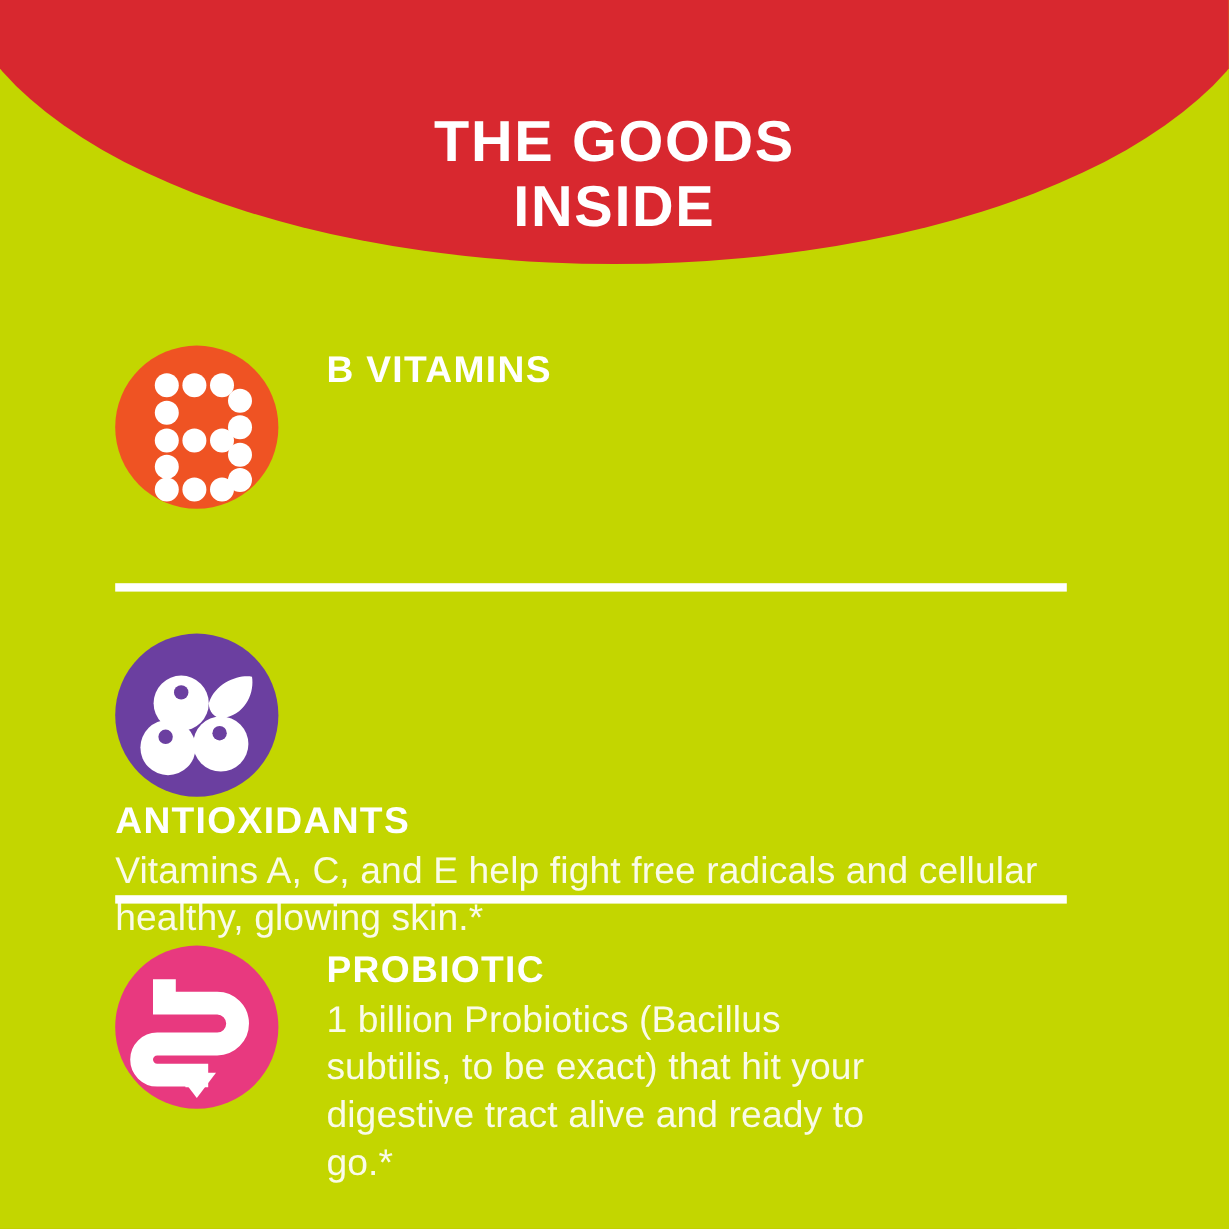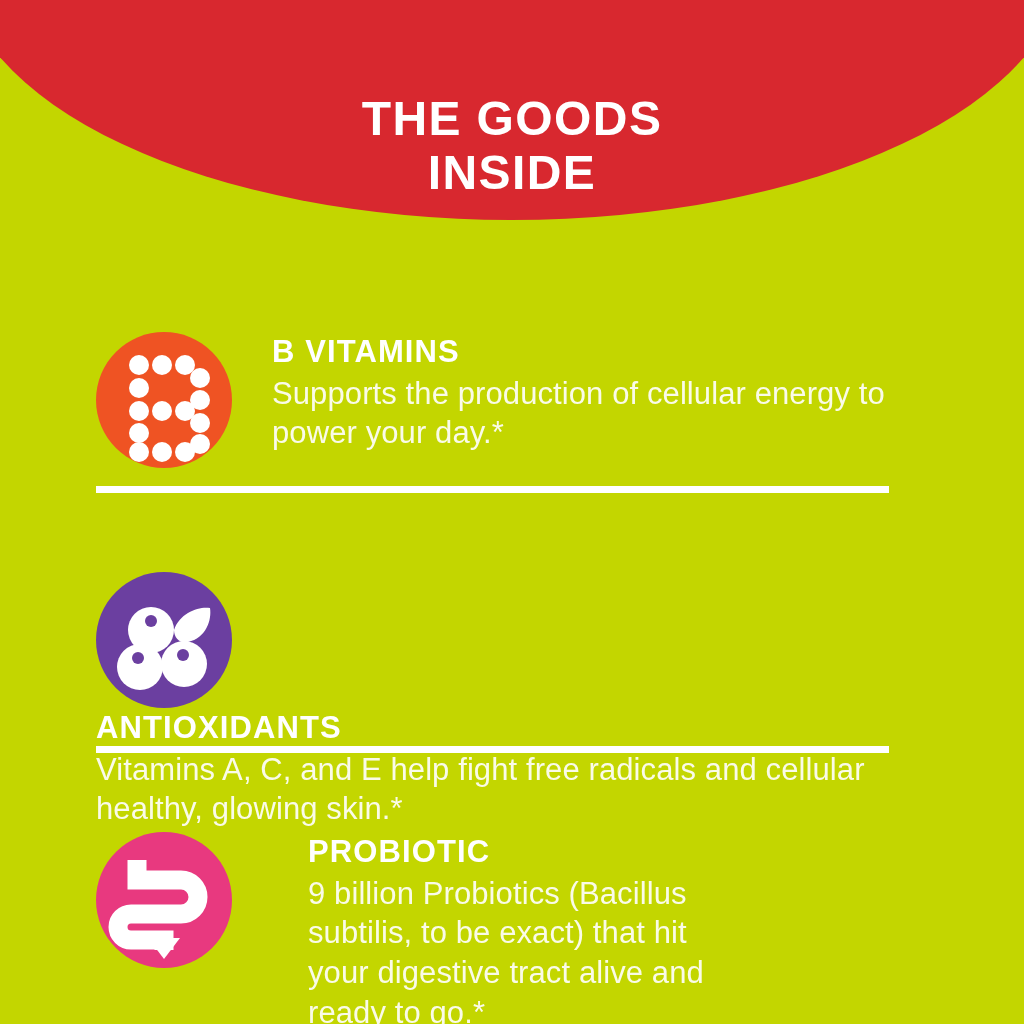--- a/index.html
+++ b/index.html
@@ -61,21 +61,20 @@
     left: 0;
     top: 232px;
     width: 1024px;
   }
   .row {
     position: relative;
     display: flex;
     align-items: flex-start;
     padding: 0 96px 0 96px;
     box-sizing: border-box;
-    margin-top: 44px;
   }
   .icon-wrap {
     flex: 0 0 136px;
     width: 136px;
     height: 136px;
     margin-right: 40px;
   }
   .badge {
     width: 136px;
     height: 136px;
@@ -112,21 +111,21 @@
     position: absolute;
     left: 96px;
     width: 793px;
     height: 7px;
     background: #FFFFFF;
   }
 
   
   #row-b  { position: absolute; top: 56px;  left: 0; width: 1024px; }
   #row-ax { position: absolute; top: 296px; left: 0; width: 1024px; flex-direction: column; }
-  #row-pb { position: absolute; top: 556px; left: 0; width: 841px; gap: 36px; }
+  #row-pb { position: absolute; top: 556px; left: 0; width: 841px; }
   #divider-1 { top: 254px; }
   #divider-2 { top: 514px; }
 </style>
 </head>
 <body>
 
 <div class="page">
 
   <div class="header">
     <div class="header-curve"></div>
@@ -155,21 +154,20 @@
               <circle cx="43" cy="120" r="10"></circle>
               <circle cx="66" cy="120" r="10"></circle>
               <circle cx="89" cy="120" r="10"></circle>
               <circle cx="104" cy="112" r="10"></circle>
             </g>
           </svg>
         </div>
       </div>
       <div class="row-text">
         <p class="row-title">B VITAMINS</p>
-        <p class="row-desc">Supports the production of cellular energy to power your day.*</p>
       </div>
     </div>
 
     <div class="divider" id="divider-1"></div>
 
     <div class="row" id="row-ax">
       <div class="icon-wrap">
         <div class="badge" style="background:#6B3FA0;">
           <svg width="136" height="136" viewBox="0 0 136 136" aria-hidden="true">
             <g fill="#FFFFFF">
@@ -202,18 +200,18 @@
       <div class="icon-wrap">
         <div class="badge" style="background:#E8397F;">
           <svg width="136" height="136" viewBox="0 0 136 136" aria-hidden="true">
             <path d="M41 28 L41 48 L85 48 A17 17 0 0 1 85 82 L35 82 A13 13 0 0 0 35 108 L68 108 L68 118" fill="none" stroke="#FFFFFF" stroke-width="19" stroke-linecap="butt" stroke-linejoin="miter"></path>
             <path d="M68 127 L52 106 L84 106 Z" fill="#FFFFFF"></path>
           </svg>
         </div>
       </div>
       <div class="row-text">
         <p class="row-title">PROBIOTIC</p>
-        <p class="row-desc">9 billion Probiotics (Bacillus subtilis, to be exact) that hit your digestive tract alive and ready to go.*</p>
+        <p class="row-desc">1 billion Probiotics (Bacillus subtilis, to be exact) that hit your digestive tract alive and ready to go.*</p>
       </div>
     </div>
 
   </div>
 </div>
 
 </body></html>

